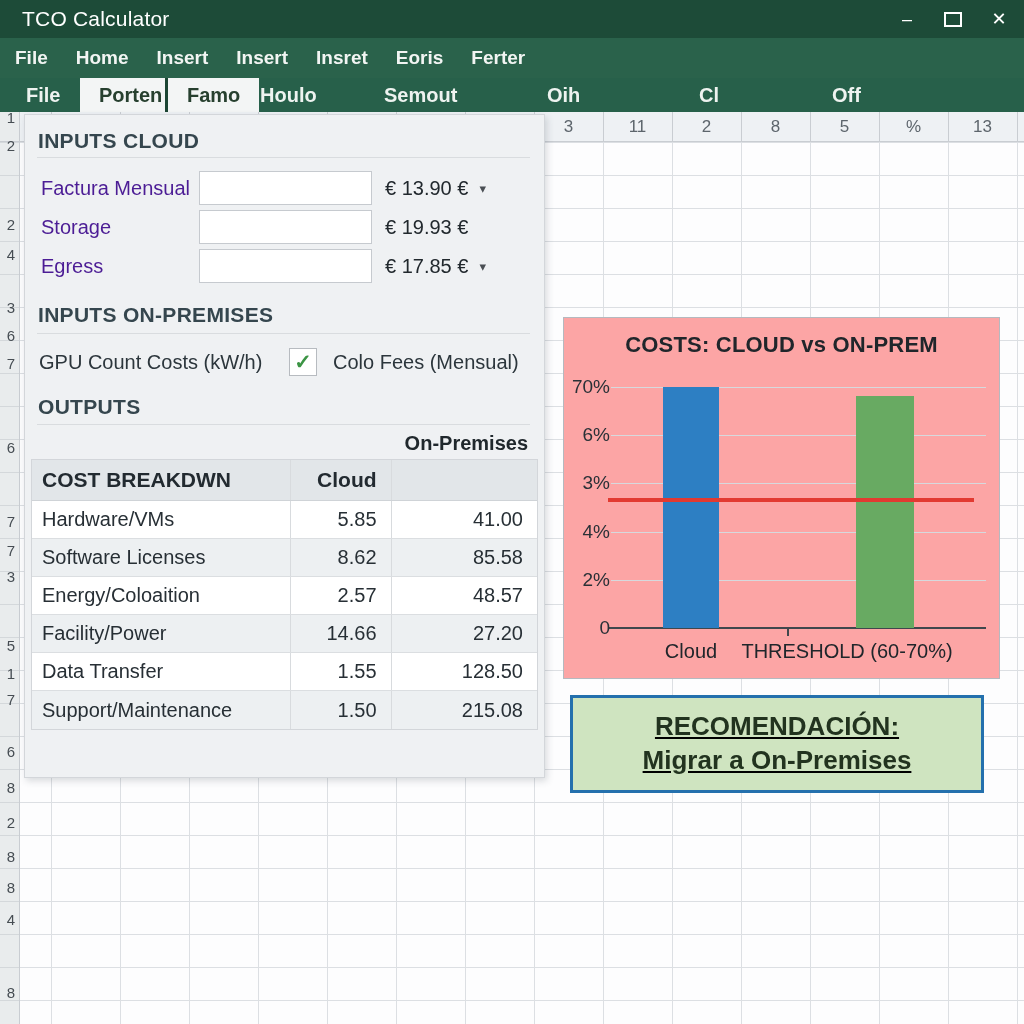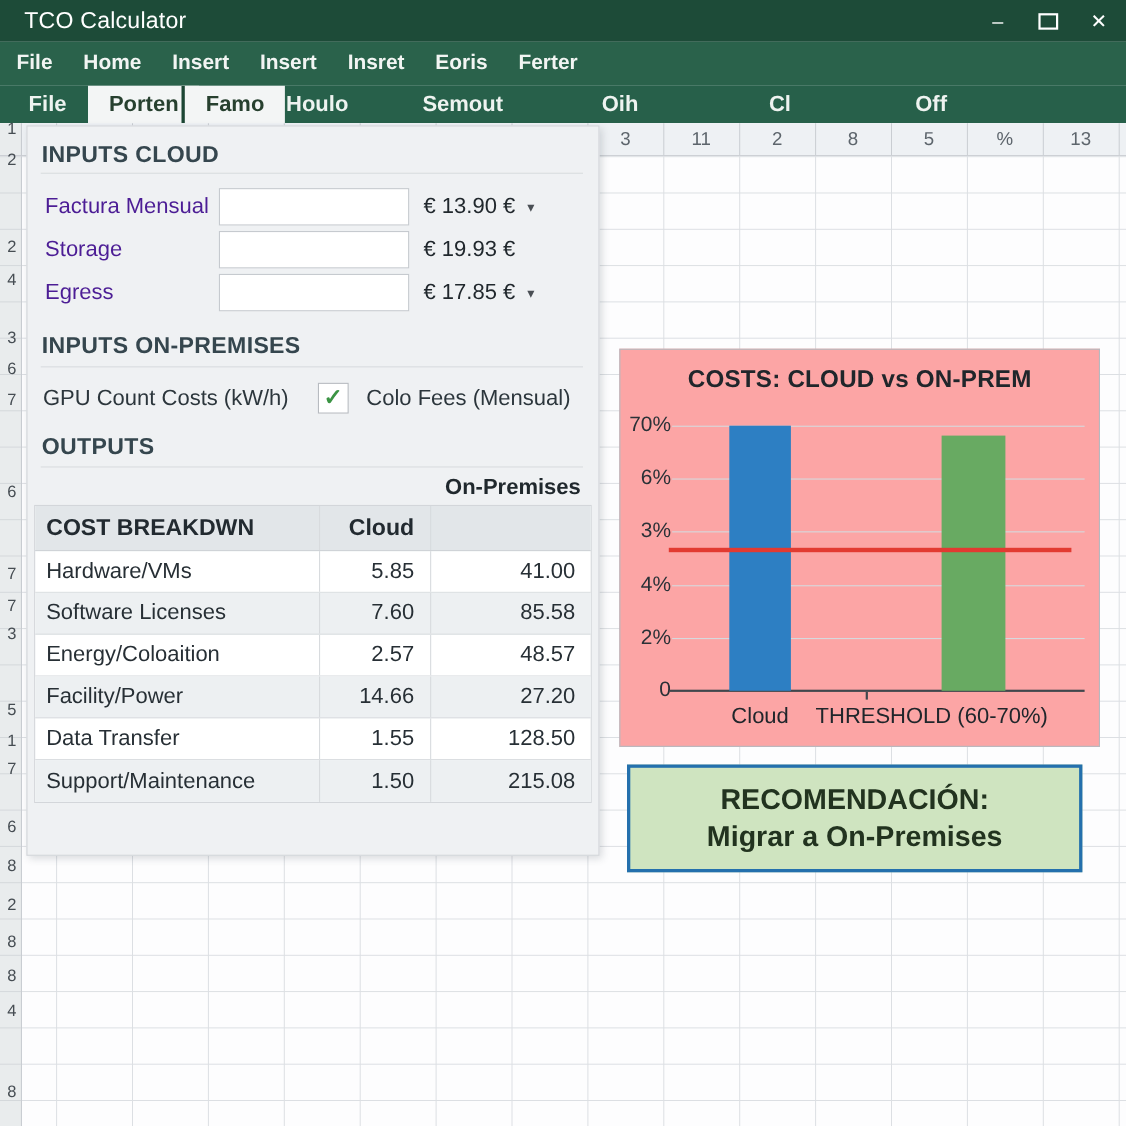--- a/index.html
+++ b/index.html
@@ -96,21 +96,21 @@
   .axis-x { position:absolute; left:45px; width:377px; height:2px; background:#40474d; top:309px; }
   .bar { position:absolute; }
   .redline { position:absolute; left:44px; width:366px; height:4px; background:#e23a31; }
   .tickmark { position:absolute; left:223px; top:311px; width:2px; height:7px; background:#40474d; }
   .xlab { position:absolute; top:322px; font-size:20px; color:#20262b;
     transform:translateX(-50%); white-space:nowrap; }
 
   
   .rec { position:absolute; left:570px; top:583px; width:414px; height:98px;
     background:#cfe4c0; border:3px solid #2470ad; display:flex; flex-direction:column;
-    justify-content:center; align-items:center; }
+    justify-content:center; align-items:center;text-decoration:underline; }
   .rec div { font-size:26px; font-weight:bold; color:#22331f; line-height:1.3; }
 </style>
 </head>
 <body>
 
 <div class="titlebar" style="background: rgb(29, 75, 56);">
   <span class="title">TCO Calculator</span>
   <div class="win-controls">
     <span class="wc">–</span>
     <span class="wc wc-max"></span>
@@ -226,21 +226,21 @@
         <div>Cloud</div>
         <div></div>
       </div>
       <div class="trow body">
         <div>Hardware/VMs</div>
         <div>5.85</div>
         <div>41.00</div>
       </div>
       <div class="trow body">
         <div>Software Licenses</div>
-        <div>7.60</div>
+        <div>8.62</div>
         <div>85.58</div>
       </div>
       <div class="trow body">
         <div>Energy/Coloaition</div>
         <div>2.57</div>
         <div>48.57</div>
       </div>
       <div class="trow body">
         <div>Facility/Power</div>
         <div>14.66</div>

